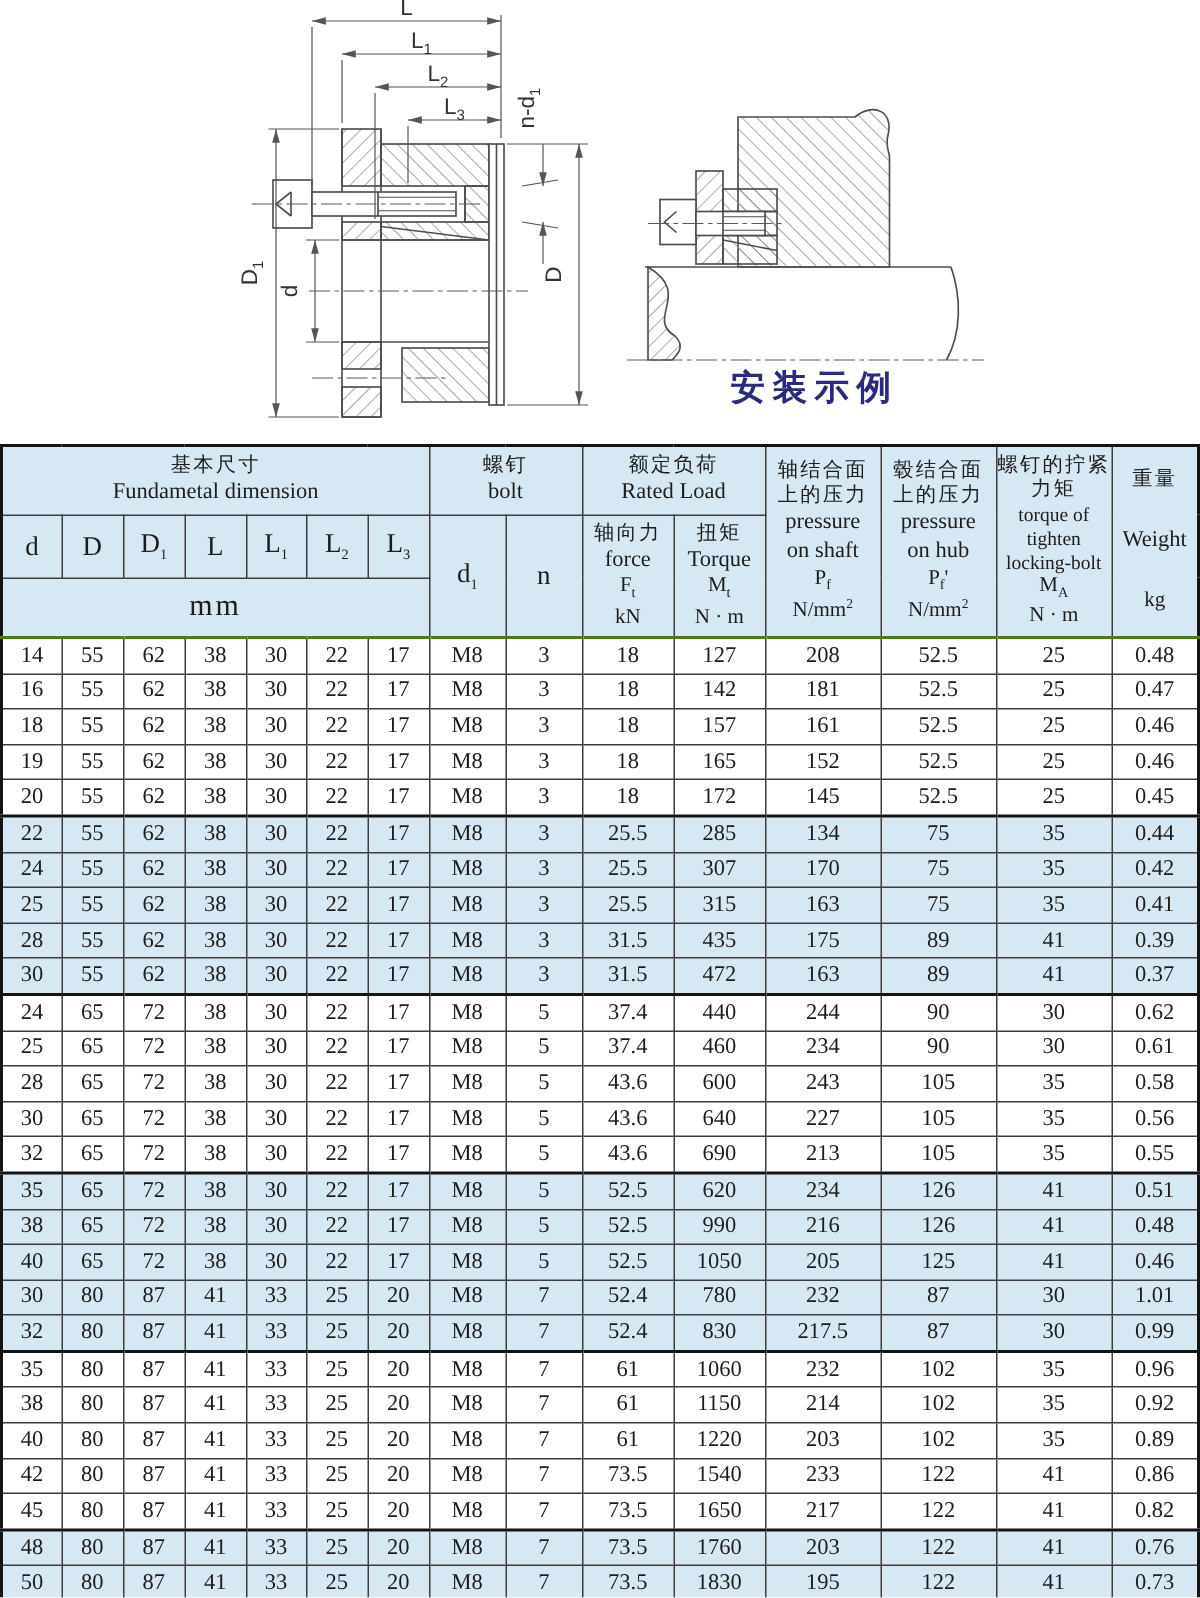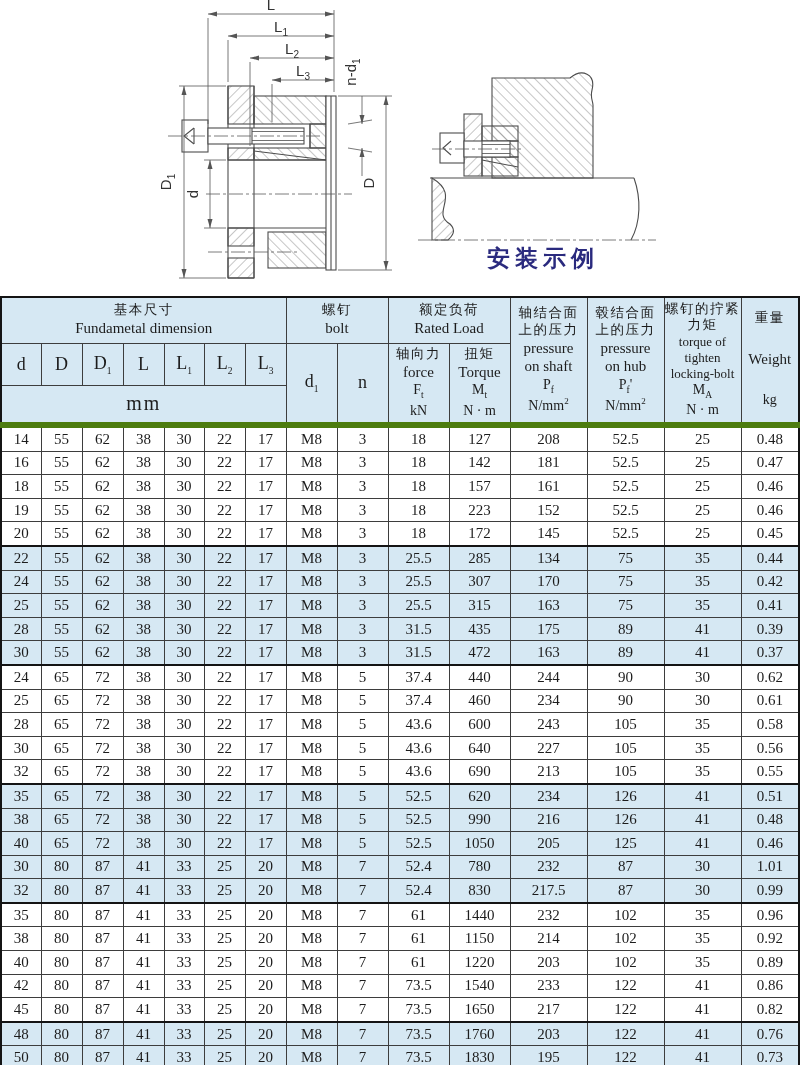--- a/index.html
+++ b/index.html
@@ -9,21 +9,21 @@
   
   table{border-collapse:collapse;table-layout:fixed;width:800px;border:2px solid #141414;}
   th,td{border:1px solid #3d3d3d;text-align:center;vertical-align:middle;padding:0;
         font-weight:normal;color:#1c1c1c;}
   thead th{background:#d6e8f3;}
   thead tr.row-a{height:46px;}
   thead tr.row-b{height:42px;}
   thead tr.row-c{height:40px;}
   tbody td{height:22.6px;font-size:15px;line-height:1;}
   tbody tr.shaded td{background:#d6e8f3;}
-  tbody tr:first-child td{border-top:6px solid #4d7c0f;}
+  tbody tr:first-child td{border-top:2px solid #4d7c0f;}
   tbody tr.gs td{border-top:2px solid #141414;}
   .zh{font-size:13.5px;letter-spacing:1.5px;line-height:1.25;}
   .en{font-size:15px;line-height:1.25;}
   .en-s{font-size:13px;line-height:1.2;}
   .sym{font-size:14px;line-height:1.3;}
   .letters{font-size:18px;}
   .mmrow{font-size:20px;letter-spacing:2px;}
   sub{font-size:9.5px;}
   sup{font-size:9px;}
   .stack{display:flex;flex-direction:column;justify-content:center;align-items:center;}
@@ -305,21 +305,21 @@
           <td>19</td>
           <td>55</td>
           <td>62</td>
           <td>38</td>
           <td>30</td>
           <td>22</td>
           <td>17</td>
           <td>M8</td>
           <td>3</td>
           <td>18</td>
-          <td>223</td>
+          <td>165</td>
           <td>152</td>
           <td>52.5</td>
           <td>25</td>
           <td>0.46</td>
         </tr>
         <tr>
           <td>20</td>
           <td>55</td>
           <td>62</td>
           <td>38</td>
@@ -594,21 +594,21 @@
           <td>35</td>
           <td>80</td>
           <td>87</td>
           <td>41</td>
           <td>33</td>
           <td>25</td>
           <td>20</td>
           <td>M8</td>
           <td>7</td>
           <td>61</td>
-          <td>1440</td>
+          <td>1060</td>
           <td>232</td>
           <td>102</td>
           <td>35</td>
           <td>0.96</td>
         </tr>
         <tr>
           <td>38</td>
           <td>80</td>
           <td>87</td>
           <td>41</td>

